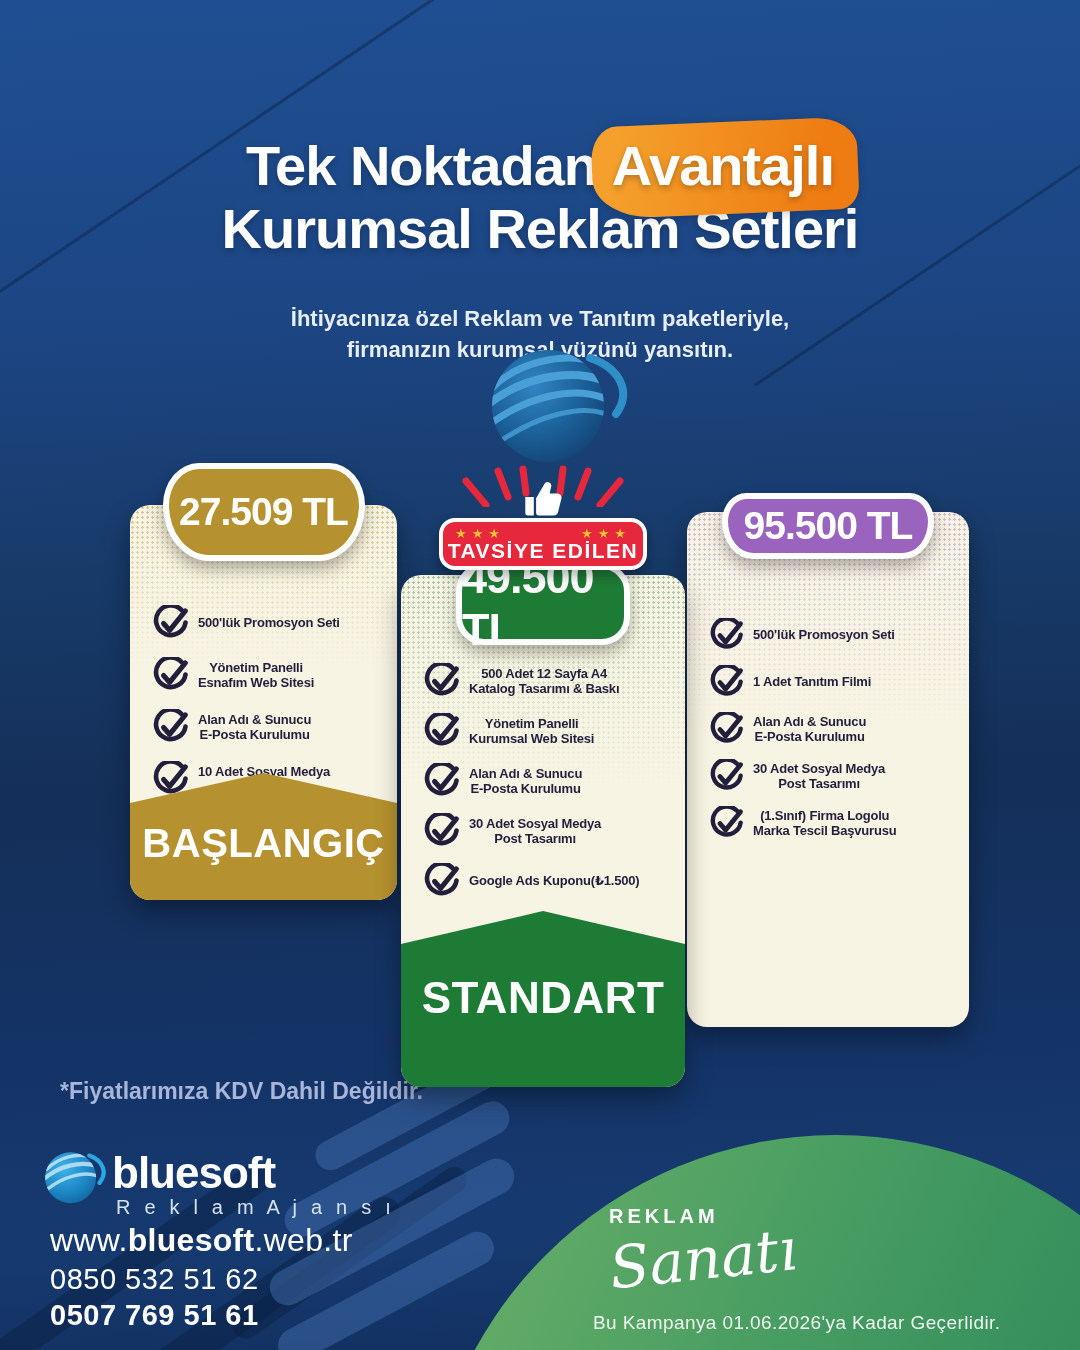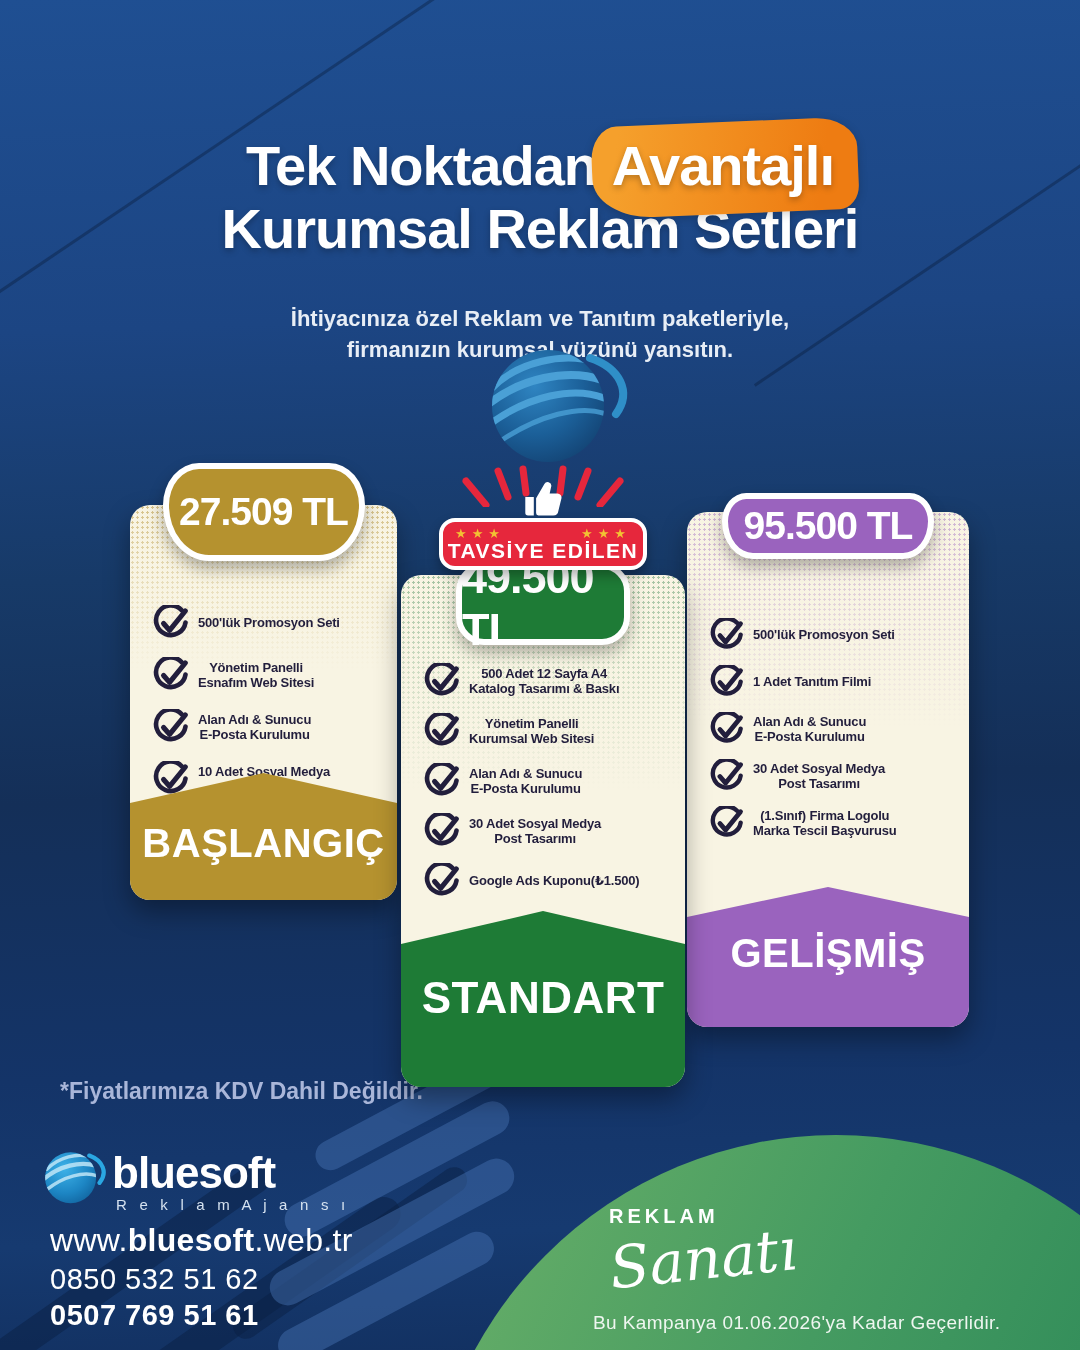--- a/index.html
+++ b/index.html
@@ -81,21 +81,21 @@
   .p0{left:130px;top:505px;width:267px;height:395px;}
   .p0 .features{padding-top:100px;gap:15px;}
   .p1{left:401px;top:575px;width:284px;height:512px;z-index:6;}
   .p1 .features{padding-top:88px;gap:13px;}
   .p2{left:687px;top:512px;width:282px;height:515px;}
   .p2 .features{padding-top:106px;gap:12px;}
   
   .vat-note{position:absolute;left:60px;top:1078px;font-size:23px;font-weight:bold;color:#a9b6d9;z-index:3;}
   .brand{position:absolute;left:40px;top:1142px;z-index:3;}
   .brand-name{position:absolute;left:72px;top:6px;font-size:44px;font-weight:bold;color:#fff;letter-spacing:-1px;}
-  .brand-tagline{position:absolute;left:76px;top:54px;font-size:15px;letter-spacing:4.2px;color:#d5e2f0;white-space:nowrap;}
+  .brand-tagline{position:absolute;left:76px;top:54px;font-size:20px;letter-spacing:4.2px;color:#d5e2f0;white-space:nowrap;}
   .contact{position:absolute;left:50px;top:1222px;color:#fff;z-index:3;}
   .website{font-size:32px;letter-spacing:.3px;}
   .website b{font-weight:bold;}
   .phone1{font-size:29px;margin-top:4px;font-weight:normal;letter-spacing:.5px;}
   .phone2{font-size:29px;margin-top:3px;font-weight:bold;letter-spacing:.5px;}
   .stamp{position:absolute;left:609px;top:1205px;width:300px;text-align:left;color:#fff;z-index:3;}
   .stamp-top{font-size:20px;letter-spacing:4px;font-weight:bold;}
   .stamp-script{font-family:"DejaVu Serif","Liberation Serif",serif;font-style:italic;font-size:58px;
     line-height:1;transform:rotate(-6deg);margin-top:-4px;}
   .campaign-note{position:absolute;left:593px;top:1312px;font-size:19px;color:#eef6f0;letter-spacing:.4px;z-index:3;}
@@ -328,23 +328,20 @@
           <span class="check">
               <svg width="35" height="35" viewBox="0 0 40 40">
                 <path d="M32 5.5 A16 16 0 1 0 36.2 19" fill="none" stroke="#221e3c" stroke-width="5" stroke-linecap="round"></path>
                 <path d="M12.5 20 L19 27.5 L36 6.5" fill="none" stroke="#221e3c" stroke-width="5.5" stroke-linecap="round" stroke-linejoin="round"></path>
               </svg>
             </span>
           <span class="feature-text">(1.Sınıf) Firma Logolu
 Marka Tescil Başvurusu</span>
           </li>
       </ul>
-      <div class="plan-footer footer-purple">
-        <span>GELİŞMİŞ</span>
-      </div>
     </div>
     <div class="price-badge badge-purple">
       <span>95.500 TL</span>
     </div>
   </article>
 
   <div class="vat-note">*Fiyatlarımıza KDV Dahil Değildir.</div>
 
   <div class="brand">
     <span>

